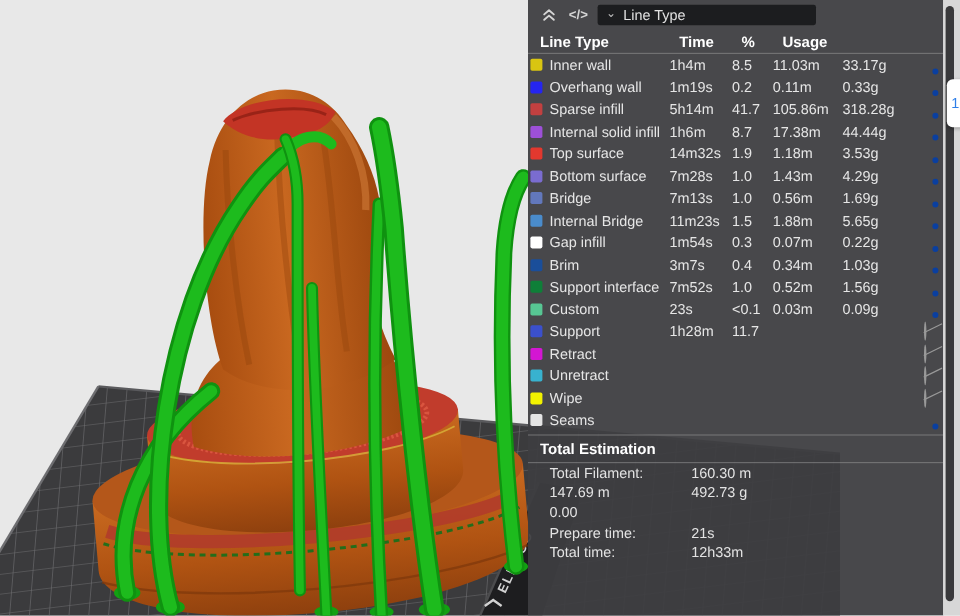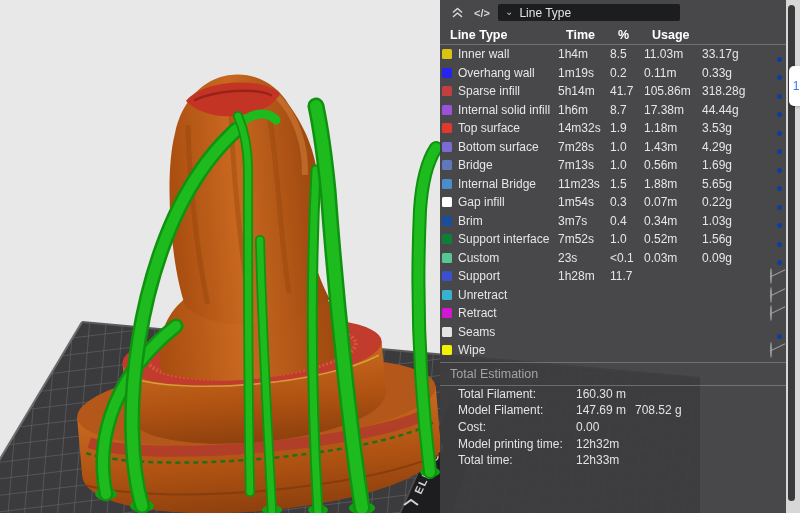--- a/index.html
+++ b/index.html
@@ -37,21 +37,21 @@
   }
   .swatch{width:10px; height:10px; border-radius:1.5px; background:#888;}
   .cell{white-space:nowrap; overflow:hidden;}
   .eyecell{justify-self:end;}
   .eye{width:15px; height:10px; border-radius:50%; position:relative; cursor:pointer;}
   .eye-on{background:#2e80e8;}
   .eye-on::after{content:""; position:absolute; left:5px; top:2.5px; width:5px; height:5px; border-radius:50%; background:#0a3f9f;}
   .eye-off{border:1.3px solid #999; background:transparent;}
   .eye-off::after{content:""; position:absolute; left:-2px; top:4px; width:17px; height:1.4px; background:#999; transform:rotate(-26deg);}
 
-  .totals-title{font-weight:normal; color:#a3a3a3; font-size:12.5px; padding:4px 0 4px 10px;}
+  .totals-title{font-weight:bold; color:#ffffff; font-size:12.5px; padding:4px 0 4px 10px;}
   .trow{
     display:grid; grid-template-columns:118px 59px auto;
     align-items:center; height:16.6px; padding-left:18px; color:#e3e3e3;
   }
 
   
   .rail{position:absolute; left:786px; top:0; width:14px; height:513px; background:#d7d7d7;}
   .thumb{position:absolute; left:1.5px; top:5px; width:7px; height:496px; border-radius:4px; background:#39393b; cursor:pointer;}
   .plate-tab{
     position:absolute; left:3px; top:66px; width:14px; height:40px;
@@ -305,87 +305,85 @@
       <span class="swatch" style="background: rgb(59, 80, 204);"></span>
       <span class="cell">Support</span>
       <span class="cell">1h28m</span>
       <span class="cell">11.7</span>
       <span class="cell"></span>
       <span class="cell"></span>
       <span class="eyecell"><span class="eye eye-off"></span></span>
     </div>
 
     <div class="row">
+      <span class="swatch" style="background: rgb(211, 22, 211);"></span>
+      <span class="cell">Retract</span>
+      <span class="cell"></span>
+      <span class="cell"></span>
+      <span class="cell"></span>
+      <span class="cell"></span>
+      <span class="eyecell"><span class="eye eye-off"></span></span>
+    </div>
+
+    <div class="row">
       <span class="swatch" style="background: rgb(56, 178, 207);"></span>
       <span class="cell">Unretract</span>
       <span class="cell"></span>
       <span class="cell"></span>
       <span class="cell"></span>
       <span class="cell"></span>
       <span class="eyecell"><span class="eye eye-off"></span></span>
     </div>
 
     <div class="row">
-      <span class="swatch" style="background: rgb(211, 22, 211);"></span>
-      <span class="cell">Retract</span>
+      <span class="swatch" style="background: rgb(242, 242, 0);"></span>
+      <span class="cell">Wipe</span>
       <span class="cell"></span>
       <span class="cell"></span>
       <span class="cell"></span>
       <span class="cell"></span>
       <span class="eyecell"><span class="eye eye-off"></span></span>
     </div>
 
     <div class="row">
       <span class="swatch" style="background: rgb(228, 228, 228);"></span>
       <span class="cell">Seams</span>
       <span class="cell"></span>
       <span class="cell"></span>
       <span class="cell"></span>
       <span class="cell"></span>
       <span class="eyecell"><span class="eye eye-on"></span></span>
-    </div>
-
-    <div class="row">
-      <span class="swatch" style="background: rgb(242, 242, 0);"></span>
-      <span class="cell">Wipe</span>
-      <span class="cell"></span>
-      <span class="cell"></span>
-      <span class="cell"></span>
-      <span class="cell"></span>
-      <span class="eyecell"><span class="eye eye-off"></span></span>
     </div>
   </div>
 
     <div class="hr" style="margin-top:2px;"></div>
     <div class="totals-title">Total Estimation</div>
     <div class="hr"></div>
     <div id="totals">
     <div class="trow">
       <span class="cell">Total Filament:</span>
       <span class="cell">160.30 m</span>
     </div>
 
     <div class="trow">
-      <span class="cell">Model Filament:</span>
       <span class="cell">147.69 m</span>
-      <span class="cell">708.52 g</span>
-    </div>
-
-    <div class="trow">
-      <span class="cell">Cost:</span>
+      <span class="cell">492.73 g</span>
+    </div>
+
+    <div class="trow">
       <span class="cell">0.00</span>
       <span class="cell"></span>
     </div>
 
-
-    <div class="trow">
-      <span class="cell">Model printing time:</span>
-      <span class="cell">12h32m</span>
-      <span class="cell"></span>
-    </div>
+    <div class="trow">
+      <span class="cell">Prepare time:</span>
+      <span class="cell">21s</span>
+      <span class="cell"></span>
+    </div>
+
 
     <div class="trow">
       <span class="cell">Total time:</span>
       <span class="cell">12h33m</span>
       <span class="cell"></span>
     </div>
   </div>
   </div>
 
   <div class="rail">

